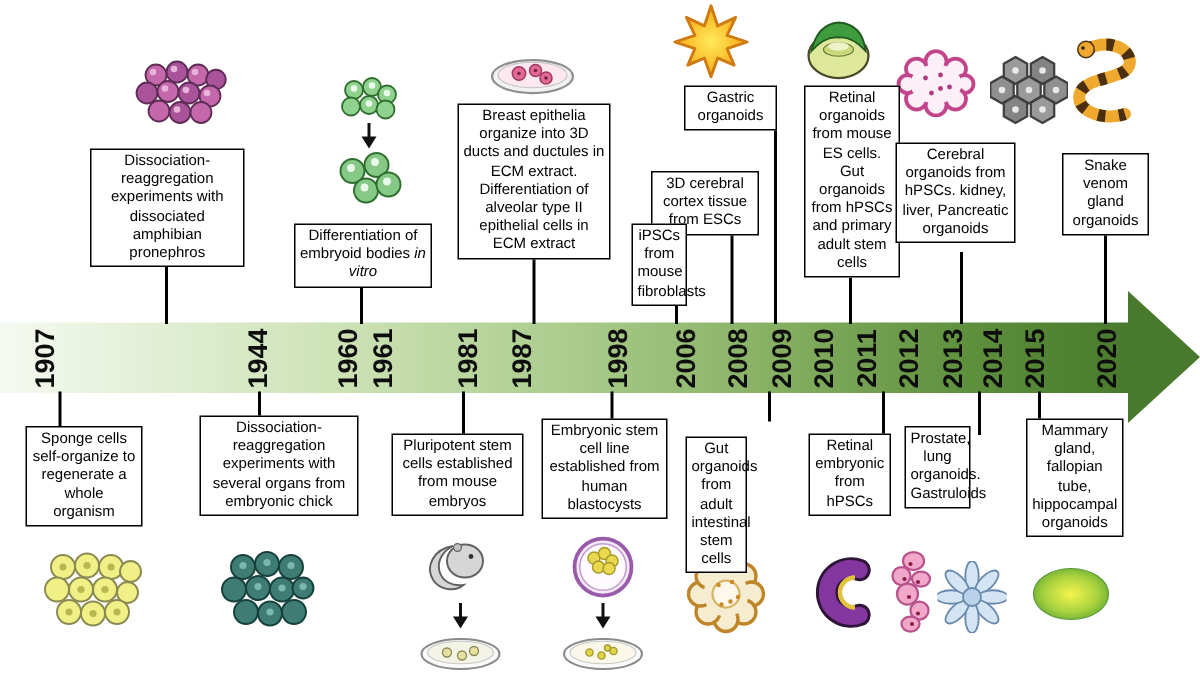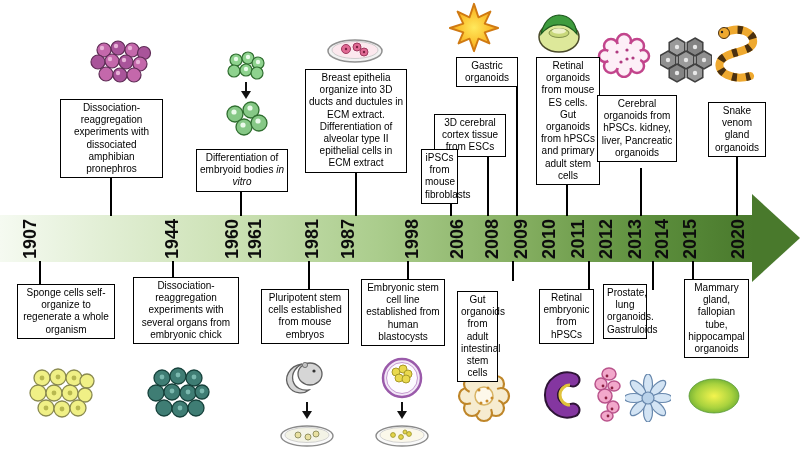--- a/index.html
+++ b/index.html
@@ -74,21 +74,21 @@
     <span class="italic">in vitro</span>
   </div>
   <div class="tbox" style="left:305px;top:69px;width:102px;">Breast epithelia organize into 3D ducts and ductules in ECM extract. Differentiation of alveolar type II epithelial cells in ECM extract</div>
   <div class="tbox" style="left:434px;top:93px;width:72px;margin-top:21px;">3D cerebral cortex tissue from ESCs</div>
   <div class="tbox" style="left:421px;top:149px;width:37px;">iPSCs from mouse fibroblasts</div>
   <div class="tbox" style="left:456px;top:57px;width:62px;">Gastric organoids</div>
   <div class="tbox" style="left:536px;top:57px;width:64px;">Retinal organoids from mouse ES cells. Gut organoids from hPSCs and primary adult stem cells</div>
   <div class="tbox" style="left:597px;top:95px;width:80px;">Cerebral organoids from hPSCs. kidney, liver, Pancreatic organoids</div>
   <div class="tbox" style="left:708px;top:102px;width:58px;">Snake venom gland organoids</div>
 
-  <div class="tbox" style="left:17px;top:284px;width:98px;">Sponge cells self-organize to regenerate a whole organism</div>
+  <div class="tbox" style="left:17px;top:284px;width:78px;">Sponge cells self-organize to regenerate a whole organism</div>
   <div class="tbox" style="left:133px;top:277px;width:106px;">Dissociation-reaggregation experiments with several organs from embryonic chick</div>
   <div class="tbox" style="left:261px;top:289px;width:88px;">Pluripotent stem cells established from mouse embryos</div>
   <div class="tbox" style="left:361px;top:279px;width:84px;">Embryonic stem cell line established from human blastocysts</div>
   <div class="tbox" style="left:457px;top:291px;width:41px;">Gut organoids from adult intestinal stem cells</div>
   <div class="tbox" style="left:539px;top:289px;width:55px;">Retinal embryonic from hPSCs</div>
   <div class="tbox" style="left:603px;top:284px;width:44px;">Prostate, lung organoids. Gastruloids</div>
   <div class="tbox" style="left:684px;top:279px;width:65px;">Mammary gland, fallopian tube, hippocampal organoids</div>
 
   <svg class="illus" style="left:86px;top:38px;" width="72" height="52" viewBox="0 0 72 52">
     <g stroke="#5f2c56" stroke-width="1.2">

